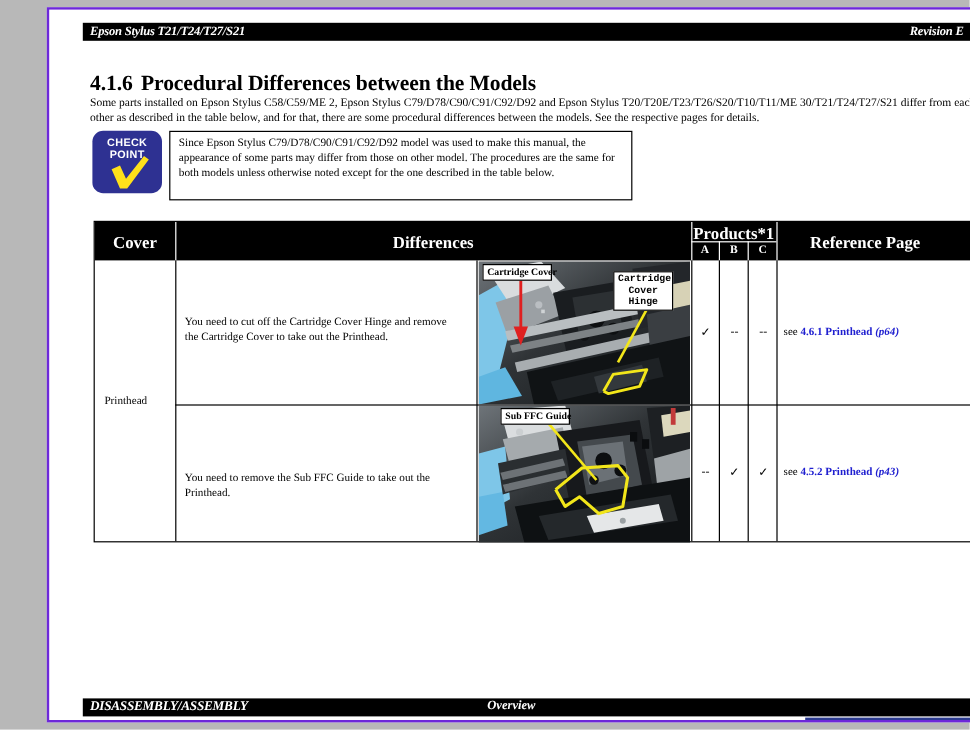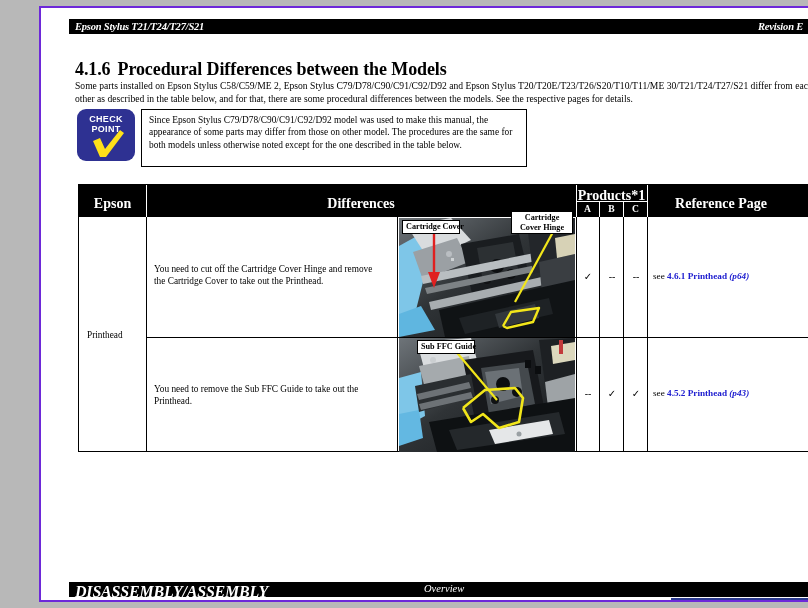--- a/index.html
+++ b/index.html
@@ -55,27 +55,27 @@
     left: 28px; top: 574px;
     width: 740px; height: 15px;
     background: #000000;
     color: #ffffff;
     box-sizing: border-box;
   }
   #footer-bar .fl {
     position: absolute;
     left: 6px; top: 1px;
     font-style: italic; font-weight: bold;
-    font-size: 16px;
+    font-size: 11px;
     letter-spacing: -0.2px;
   }
   #footer-bar .fc {
     position: absolute;
-    left: 355px; top: 1px;
-    font-style: italic; font-weight: normal;
+    left: 337px; top: 1px;
+    font-style: italic; font-weight: bold;
     font-size: 10.5px;
   }
   #footer-rule {
     position: absolute;
     left: 630px; top: 590px;
     width: 140px; height: 2px;
     background: #2b3a8f;
   }
 
   
@@ -262,21 +262,21 @@
       <svg id="cp-check" viewBox="0 0 34 28">
         <polygon points="2,11 9,8 14,19 29,0 33,3 15,27 9,27" fill="#ffe11a"></polygon>
       </svg>
     </div>
     <div id="cp-text">Since Epson Stylus C79/D78/C90/C91/C92/D92 model was used to make this manual, the appearance of some parts may differ from those on other model. The procedures are the same for both models unless otherwise noted except for the one described in the table below.</div>
   </div>
 
   <div id="tbl">
 
     <div class="hdr">
-      <div class="cell" style="left:0;  width:67px;">Epson</div>
+      <div class="cell" style="left:0;  width:67px;">Cover</div>
       <div class="cell" style="left:67px;width:430px;">Differences</div>
       <div class="cell products" style="left:497px;width:71px;">Products*1</div>
       <div class="cell sub" style="left:497px;width:23px;">A</div>
       <div class="cell sub" style="left:521px;width:23px;">B</div>
       <div class="cell sub" style="left:545px;width:23px;">C</div>
       <div class="cell" style="left:568px;width:148px;">Reference Page</div>
 
       <div class="vline white" style="left:67px; top:0; height:32px;"></div>
       <div class="vline white" style="left:497px;top:0; height:32px;"></div>
       <div class="vline white" style="left:520px;top:16px;height:16px;"></div>
@@ -347,33 +347,33 @@
           <polygon points="7,56 1,40 13,40" fill="#e02020"></polygon>
         </svg>
         
         <svg style="position:absolute;left:78px;top:10px;" width="98" height="108" viewBox="0 0 98 108">
           <line x1="76" y1="4" x2="38" y2="74" stroke="#f2e61a" stroke-width="2.2"></line>
           <polyline points="26,98 34,84 62,80 56,94 30,100 26,98" fill="none" stroke="#f2e61a" stroke-width="2.4" stroke-linejoin="round"></polyline>
         </svg>
       </div>
 
       <div class="callout" style="left:323px; top:35px; width:58px;">Cartridge Cover</div>
-      <div class="callout" style="left:432px; top:26px; width:62px; white-space:normal;">Cartridge Cover Hinge</div>
+      <div class="callout" style="left:432px; top:41px; width:50px; white-space:normal;font-family:Liberation Mono, monospace;">Cartridge Cover Hinge</div>
 
       <div class="mark" style="left:497px; top:86px;">✓</div>
       <div class="mark" style="left:521px; top:86px;">--</div>
       <div class="mark" style="left:545px; top:86px;">--</div>
 
       <div class="refcell" style="left:574px; top:86px;">
         <span>see </span><span class="lnk">4.6.1  Printhead</span> <span class="pg">(p64)</span>
       </div>
     </div>
 
     <div>
-      <div class="desc-txt" style="left:75px; top:198px; width:240px;">You need to remove the Sub FFC Guide to take out the Printhead.</div>
+      <div class="desc-txt" style="left:75px; top:208px; width:240px;">You need to remove the Sub FFC Guide to take out the Printhead.</div>
 
       <div class="photo" style="left:320px; top:153px; width:176px; height:114px;">
         <svg viewBox="0 0 176 114" width="176" height="114" preserveAspectRatio="none">
           <rect x="0" y="0" width="176" height="114" fill="url(#g1)"></rect>
 
           <polygon points="0,40 22,34 26,78 0,92" fill="#7ec6e8"></polygon>
           <polygon points="0,76 20,72 24,100 0,108" fill="#63b8e2"></polygon>
 
           <polygon points="18,4 72,0 78,22 26,34" fill="#dadddf"></polygon>
           <polygon points="20,28 70,18 74,38 26,50" fill="#a5aaad"></polygon>

